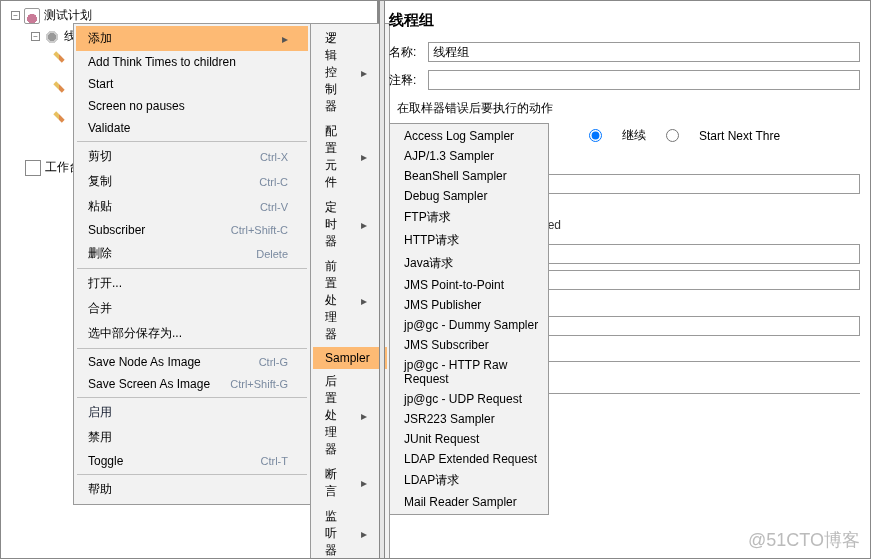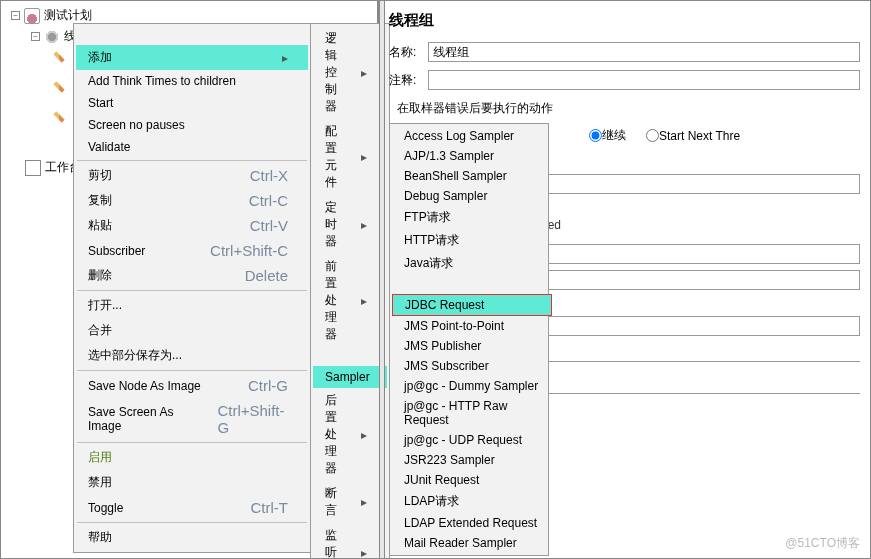--- a/index.html
+++ b/index.html
@@ -16,46 +16,46 @@
 .tree-toggle { width: 9px; height: 9px; border: 1px solid #888; display: inline-flex; align-items: center; justify-content: center; font-size: 8px; line-height: 1; color: #555; }
 .tree-icon { width: 16px; height: 16px; display: inline-block; }
 .ico-flask { background: radial-gradient(circle at 50% 70%, #c97a97 40%, transparent 42%); border: 1px solid #999; border-radius: 2px; }
 .ico-gear { background: radial-gradient(circle, #999 35%, #ccc 36% 55%, transparent 56%); border-radius: 50%; }
 .ico-pencil { background: linear-gradient(45deg, #e8c060 50%, #de8b4c 50%); transform: rotate(45deg); width: 12px; height: 4px; margin: 6px 2px; }
 .ico-table { background: linear-gradient(#fff,#fff),linear-gradient(#fff,#fff); background-size: 100% 2px, 2px 100%; background-position: 0 50%, 50% 0; background-repeat: no-repeat; border: 1px solid #888; }
 
 
 .menu { position: absolute; background: #f2f2f2; border: 1px solid #9a9a9a; padding: 2px; box-shadow: none; }
 .menu-item { padding: 4px 20px 4px 12px; display: flex; align-items: center; justify-content: space-between; cursor: default; min-width: 180px; }
-.menu-item.sel { background: #5eead4; margin-top: 19px; }
-.menu-item.disabled { color: #4d7c0f; }
-.menu-item .shortcut { color: #7a8aa0; font-size: 15px; margin-left: 20px; }
+.menu-item.sel { background: #fdba74; }
+.menu-item.disabled { color: #0f172a; }
+.menu-item .shortcut { color: #7a8aa0; font-size: 11px; margin-left: 20px; }
 .menu-item .arrow { color: #555; margin-left: 20px; }
 .menu-sep { height: 1px; background: #c0c0c0; margin: 2px 1px; }
 
 .menu1 { top: 22px; left: 72px; width: 238px; }
 .menu2 { top: 22px; left: 309px; width: 80px; }
 .menu2 .menu-item { min-width: 60px; }
 .menu3 { top: 122px; left: 388px; width: 160px; z-index: 5; background: #f2f2f2; }
 .menu3 .menu-item { min-width: 160px; padding: 3px 12px; }
 .menu3 .menu-item.jdbc { border: 1px solid #d33; }
 
 
 .form-title { font-size: 15px; font-weight: bold; padding: 4px 0 8px 0; }
 .form-row { display: flex; align-items: center; gap: 12px; padding: 4px 0; }
 .form-row label { white-space: nowrap; }
 .form-row input[type=text] { flex: 1; border: 1px solid #999; padding: 2px 4px; height: 20px; }
 .fieldset-label { padding: 6px 0 4px 8px; }
 .radio-row { padding: 6px 0 6px 200px; display: flex; gap: 20px; align-items: center; }
-.radio-row label { display: flex; align-items: center; gap: 0; }
+.radio-row label { display: flex; align-items: center; gap: 20px; }
 .partial-text { padding: 6px 0 6px 120px; color: #333; }
 .empty-field { border: 1px solid #999; height: 20px; margin: 6px 0 6px 130px; }
 .stub { border-left: 1px solid #999; border-bottom: 1px solid #999; height: 18px; margin-left: 130px; margin-top: 8px; padding-left: 4px; font-size: 11px; display: flex; align-items: center; color: #555;}
 
-.watermark { position: absolute; bottom: 6px; right: 10px; color: #bbb; font-size: 12px; z-index: 10; }
+.watermark { position: absolute; bottom: 6px; right: 10px; color: #bbb; font-size: 18px; z-index: 10; }
 .divider-thick { position: absolute; left: 378px; top: 0; bottom: 0; width: 6px; background: #e6e6e6; border-left: 1px solid #888; border-right: 1px solid #888; }
 </style>
 </head>
 <body>
 
 <div class="main-layout">
   <div class="left-panel">
     <div class="tree">
       <div class="tree-item">
         <span class="tree-toggle">−</span>
@@ -250,51 +250,48 @@
     </div>
   <div class="menu-item">
       <span>FTP请求</span>
     </div>
   <div class="menu-item">
       <span>HTTP请求</span>
     </div>
   <div class="menu-item">
       <span>Java请求</span>
     </div>
-  <div class="menu-item sel jdbc">
-      <span>JDBC Request</span>
-    </div>
   <div class="menu-item">
       <span>JMS Point-to-Point</span>
     </div>
   <div class="menu-item">
       <span>JMS Publisher</span>
     </div>
   <div class="menu-item">
+      <span>jp@gc - Dummy Sampler</span>
+    </div>
+  <div class="menu-item">
       <span>JMS Subscriber</span>
     </div>
   <div class="menu-item">
-      <span>jp@gc - Dummy Sampler</span>
-    </div>
-  <div class="menu-item">
       <span>jp@gc - HTTP Raw Request</span>
     </div>
   <div class="menu-item">
       <span>jp@gc - UDP Request</span>
     </div>
   <div class="menu-item">
       <span>JSR223 Sampler</span>
     </div>
   <div class="menu-item">
       <span>JUnit Request</span>
     </div>
   <div class="menu-item">
+      <span>LDAP Extended Request</span>
+    </div>
+  <div class="menu-item">
       <span>LDAP请求</span>
     </div>
   <div class="menu-item">
-      <span>LDAP Extended Request</span>
-    </div>
-  <div class="menu-item">
       <span>Mail Reader Sampler</span>
     </div>
 </div>
 
 <div class="watermark">@51CTO博客</div>
 
 </body></html>

